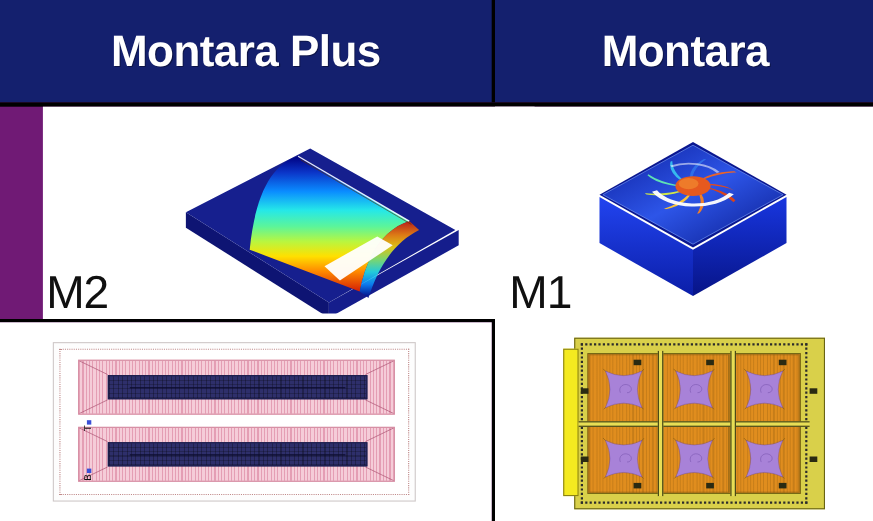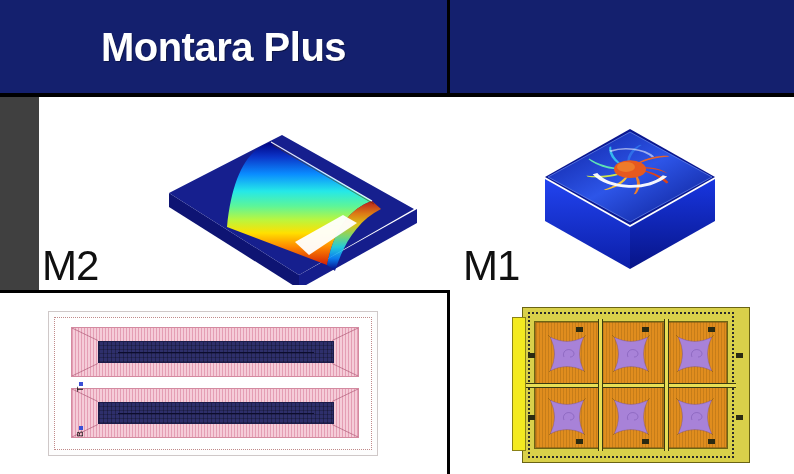--- a/index.html
+++ b/index.html
@@ -11,21 +11,21 @@
     width: 794px;
     height: 474px;
     overflow: hidden;
     font-family: "Liberation Sans", sans-serif;
   }
 
   #root {
     position: relative;
     width: 794px;
     height: 474px;
-    background: #404040;
+    background: #701a75;
   }
 
   
   .header-band {
     position: absolute;
     left: 0;
     top: 0;
     width: 794px;
     height: 93px;
     background: #14206e;
@@ -281,20 +281,23 @@
   }
 </style>
 </head>
 <body>
 
 <div id="root">
 
   <div class="header-band">
     <div class="header-cell left">
       <span class="header-title">Montara Plus</span>
+    </div>
+    <div class="header-cell right">
+      <span class="header-title">Montara</span>
     </div>
   </div>
 
   <div class="rule-v header-seg"></div>
   <div class="rule-h top-rule"></div>
   <div class="rule-v body-seg"></div>
   <div class="rule-h mid-rule"></div>
 
   <div class="cell r1c1">
 

